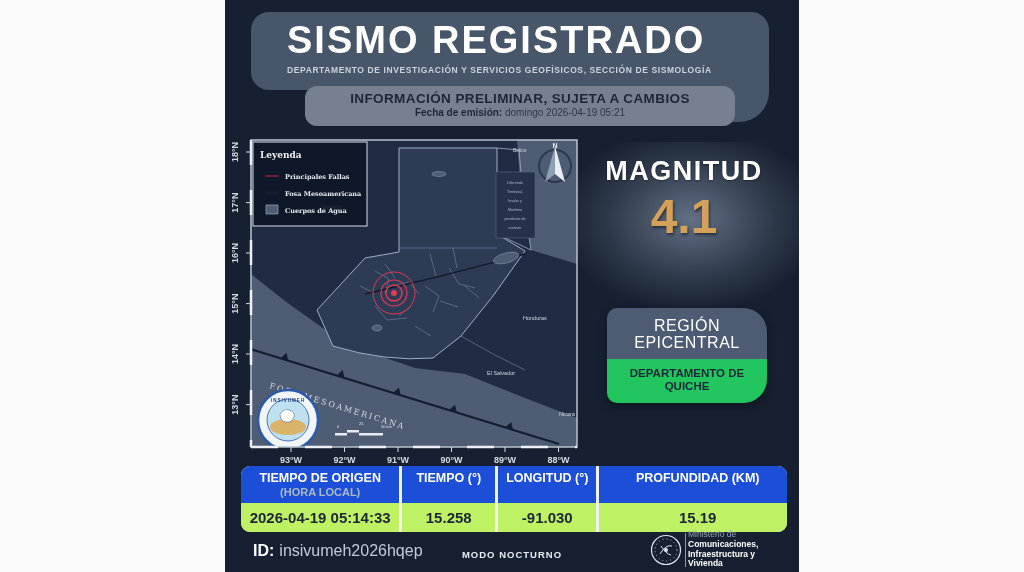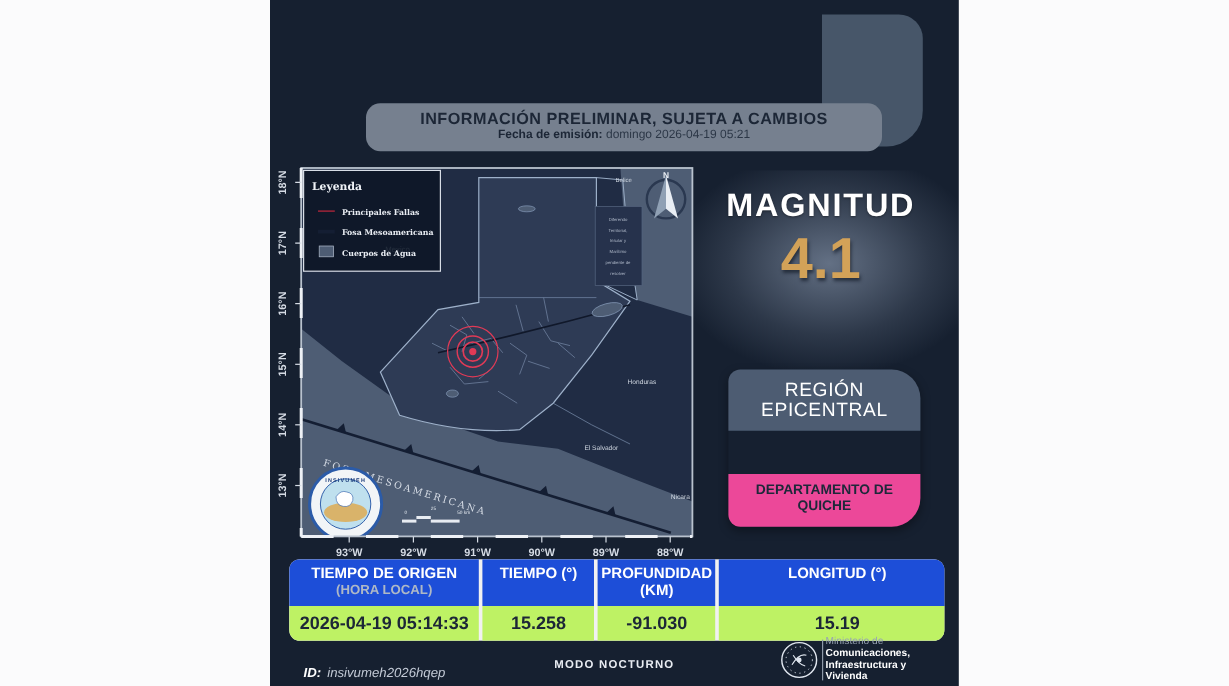--- a/index.html
+++ b/index.html
@@ -20,52 +20,56 @@
   .glow { position:absolute; left:334px; top:142px; width:264px; height:172px;
           background:radial-gradient(ellipse at 50% 45%, rgba(176,192,216,0.5) 0%, rgba(176,192,216,0.15) 45%, rgba(176,192,216,0) 70%); }
   .mag-block { position:absolute; left:344px; top:156px; width:230px; text-align:center; }
   .mag-label { color:#ffffff; font-size:27px; font-weight:bold; letter-spacing:1.5px; text-shadow:0 1px 2px rgba(0,0,0,0.4); }
   .mag-value { color:#d3a258; font-size:48px; font-weight:bold; margin-top:2px; text-shadow:1px 2px 3px rgba(10,16,28,0.6);text-align:center; }
 
   
   .region-box { position:absolute; left:382px; top:308px; width:160px; box-shadow:0 3px 8px rgba(0,0,0,0.35); border-radius:10px 24px 24px 10px; }
   .region-top { background:#4d5c72; border-radius:10px 24px 0 0; padding:9px 4px 7px 4px; text-align:center; }
   .region-top div { color:#ffffff; font-size:16px; font-weight:normal; letter-spacing:0.5px; line-height:1.08; }
-  .region-bottom { background:#ec4899; border-radius:0 0 24px 10px; padding:8px 4px 9px 4px; text-align:center;margin-top:36px; }
+  .region-bottom { background:#22c55e; border-radius:0 0 24px 10px; padding:8px 4px 9px 4px; text-align:center; }
   .region-bottom div { color:#1d2839; font-size:11.5px; font-weight:bold; line-height:1.2; }
 
   
   .map-wrap { position:absolute; left:0; top:136px; width:356px; height:332px; }
 
   
   .data-table { position:absolute; left:16px; top:466px; width:546px; display:grid;
                 grid-template-columns:29% 17% 18% 36%; column-gap:3px; row-gap:0;
                 background:#f1f1f1; border-radius:9px; overflow:hidden; }
   .th { background:#1d4ed8; color:#ffffff; font-size:12.5px; font-weight:bold; text-align:center; padding:6px 2px 5px 2px; line-height:1.1; }
   .th .sub { color:#aeb8c6; font-size:11px; }
   .td { background:#bef264; color:#1c2637; font-size:15px; font-weight:bold; text-align:center; padding:6px 2px; }
 
   
-  .id-line { position:absolute; left:28px; top:555px; font-size:11px; color:#c3cad6;font-style:italic; }
+  .id-line { position:absolute; left:28px; top:542px; font-size:16px; color:#c3cad6; }
   .id-line b { color:#ffffff; margin-right:5px; }
   .mode-label { position:absolute; left:0; top:549px; width:574px; text-align:center; color:#e8ecf2; font-size:9.5px; font-weight:bold; letter-spacing:1px; }
   .ministry { position:absolute; left:424px; top:530px; display:flex; align-items:center; gap:2px; }
   .ministry .divider { width:1px; height:34px; background:#8e99a8; }
   .ministry .mtext { font-size:8.5px; line-height:1.15; color:#ffffff; font-weight:bold; }
   .ministry .mtext .light { color:#97a3b3; font-weight:normal; }
 
   svg text { font-family:"Liberation Sans", sans-serif; }
   svg text.serif { font-family:"DejaVu Serif", serif; }
 </style>
 </head>
 <body>
 
 <div class="card">
 
   <div class="title-tab"></div>
+  <div class="title-band">
+    <div class="main-title">SISMO REGISTRADO</div>
+    <div class="sub-title">DEPARTAMENTO DE INVESTIGACIÓN Y SERVICIOS GEOFÍSICOS, SECCIÓN DE SISMOLOGÍA</div>
+  </div>
   <div class="info-band">
     <div class="info-notice">INFORMACIÓN PRELIMINAR, SUJETA A CAMBIOS</div>
     <div class="info-date">
       <b>Fecha de emisión:</b>
       <span>domingo 2026-04-19 05:21</span>
     </div>
   </div>
 
   <div class="glow"></div>
   <div class="mag-block">
@@ -241,24 +245,24 @@
 
   <div class="data-table">
     <div class="th">
       <div>TIEMPO DE ORIGEN</div>
       <div class="sub">(HORA LOCAL)</div>
     </div>
     <div class="th">
         <div>TIEMPO (°)</div>
       </div>
     <div class="th">
+        <div>LONGITUD (°)</div>
+      </div>
+    <div class="th">
         <div>PROFUNDIDAD (KM)</div>
-      </div>
-    <div class="th">
-        <div>LONGITUD (°)</div>
       </div>
     <div class="td">2026-04-19 05:14:33</div>
     <div class="td">15.258</div>
     <div class="td">-91.030</div>
     <div class="td">15.19</div>
   </div>
 
   <div class="id-line">
     <b>ID:</b><span>insivumeh2026hqep</span>
   </div>

